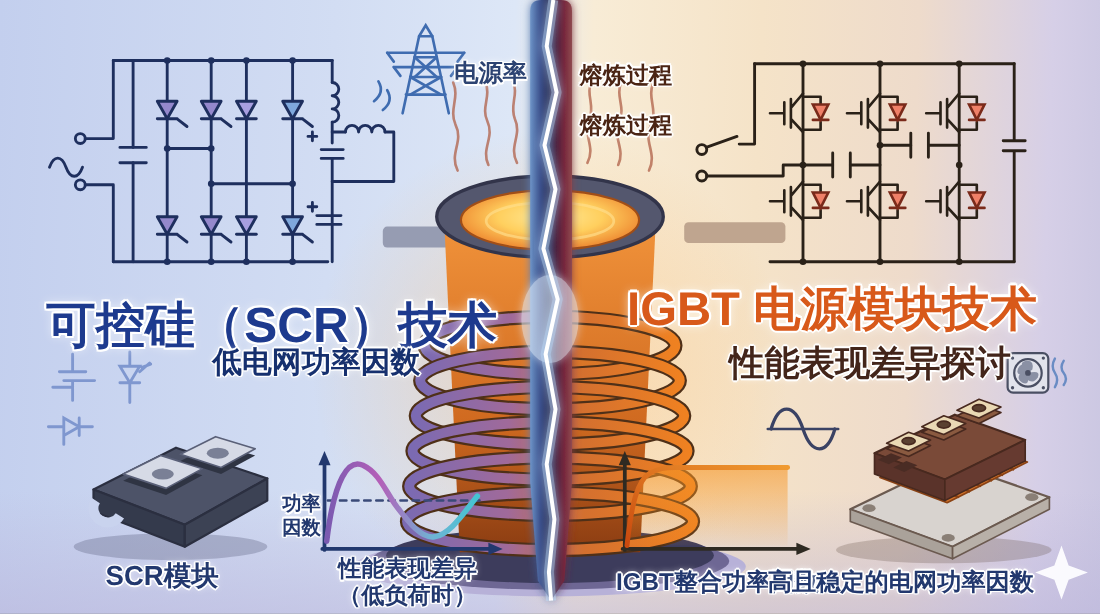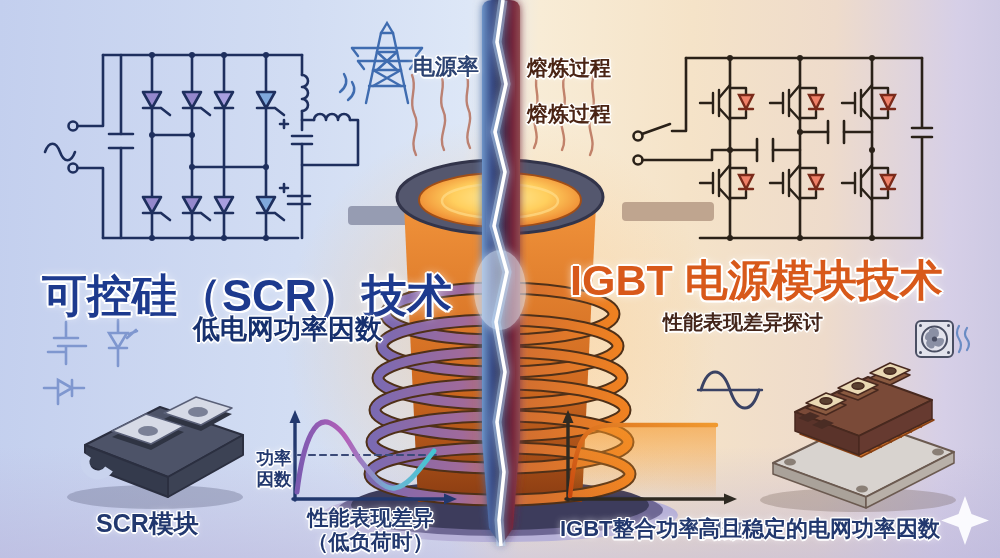--- a/index.html
+++ b/index.html
@@ -354,21 +354,21 @@
 
 <div class="txt glow" style="left:413px;top:52px;font-size:22px;color:#2c4372;font-family:Liberation Mono, monospace;">电源率</div>
 
 <div class="txt glow" style="left:527px;top:54px;font-size:21px;color:#4a2414;">熔炼过程</div>
 <div class="txt glow" style="left:527px;top:100px;font-size:21px;color:#4a2414;">熔炼过程</div>
 
 <div class="txt glow-big" style="left:42px;top:256px;font-size:45px;color:#1d3a8e;margin-top:10px;">可控硅（SCR）技术</div>
 <div class="txt glow" style="left:193px;top:311px;font-size:27px;color:#16306e;">低电网功率因数</div>
 
 <div class="txt glow-big" style="left:570px;top:252px;font-size:43px;color:#d8591a;">IGBT 电源模块技术</div>
-<div class="txt glow" style="left:663px;top:309px;font-size:20px;color:#43251a;">性能表现差异探讨</div>
+<div class="txt glow" style="left:663px;top:309px;font-size:32px;color:#43251a;">性能表现差异探讨</div>
 
 <div class="txt glow center" style="left:238px;top:448px;width:72px;font-size:17.5px;line-height:21px;color:#22386e;">
   <span>功率</span><br>
   <span>因数</span>
 </div>
 <div class="txt glow center" style="left:283px;top:506px;width:175px;font-size:21px;line-height:24px;color:#22386e;">
   <span>性能表现差异</span><br>
   <span>（低负荷时）</span>
 </div>
 

